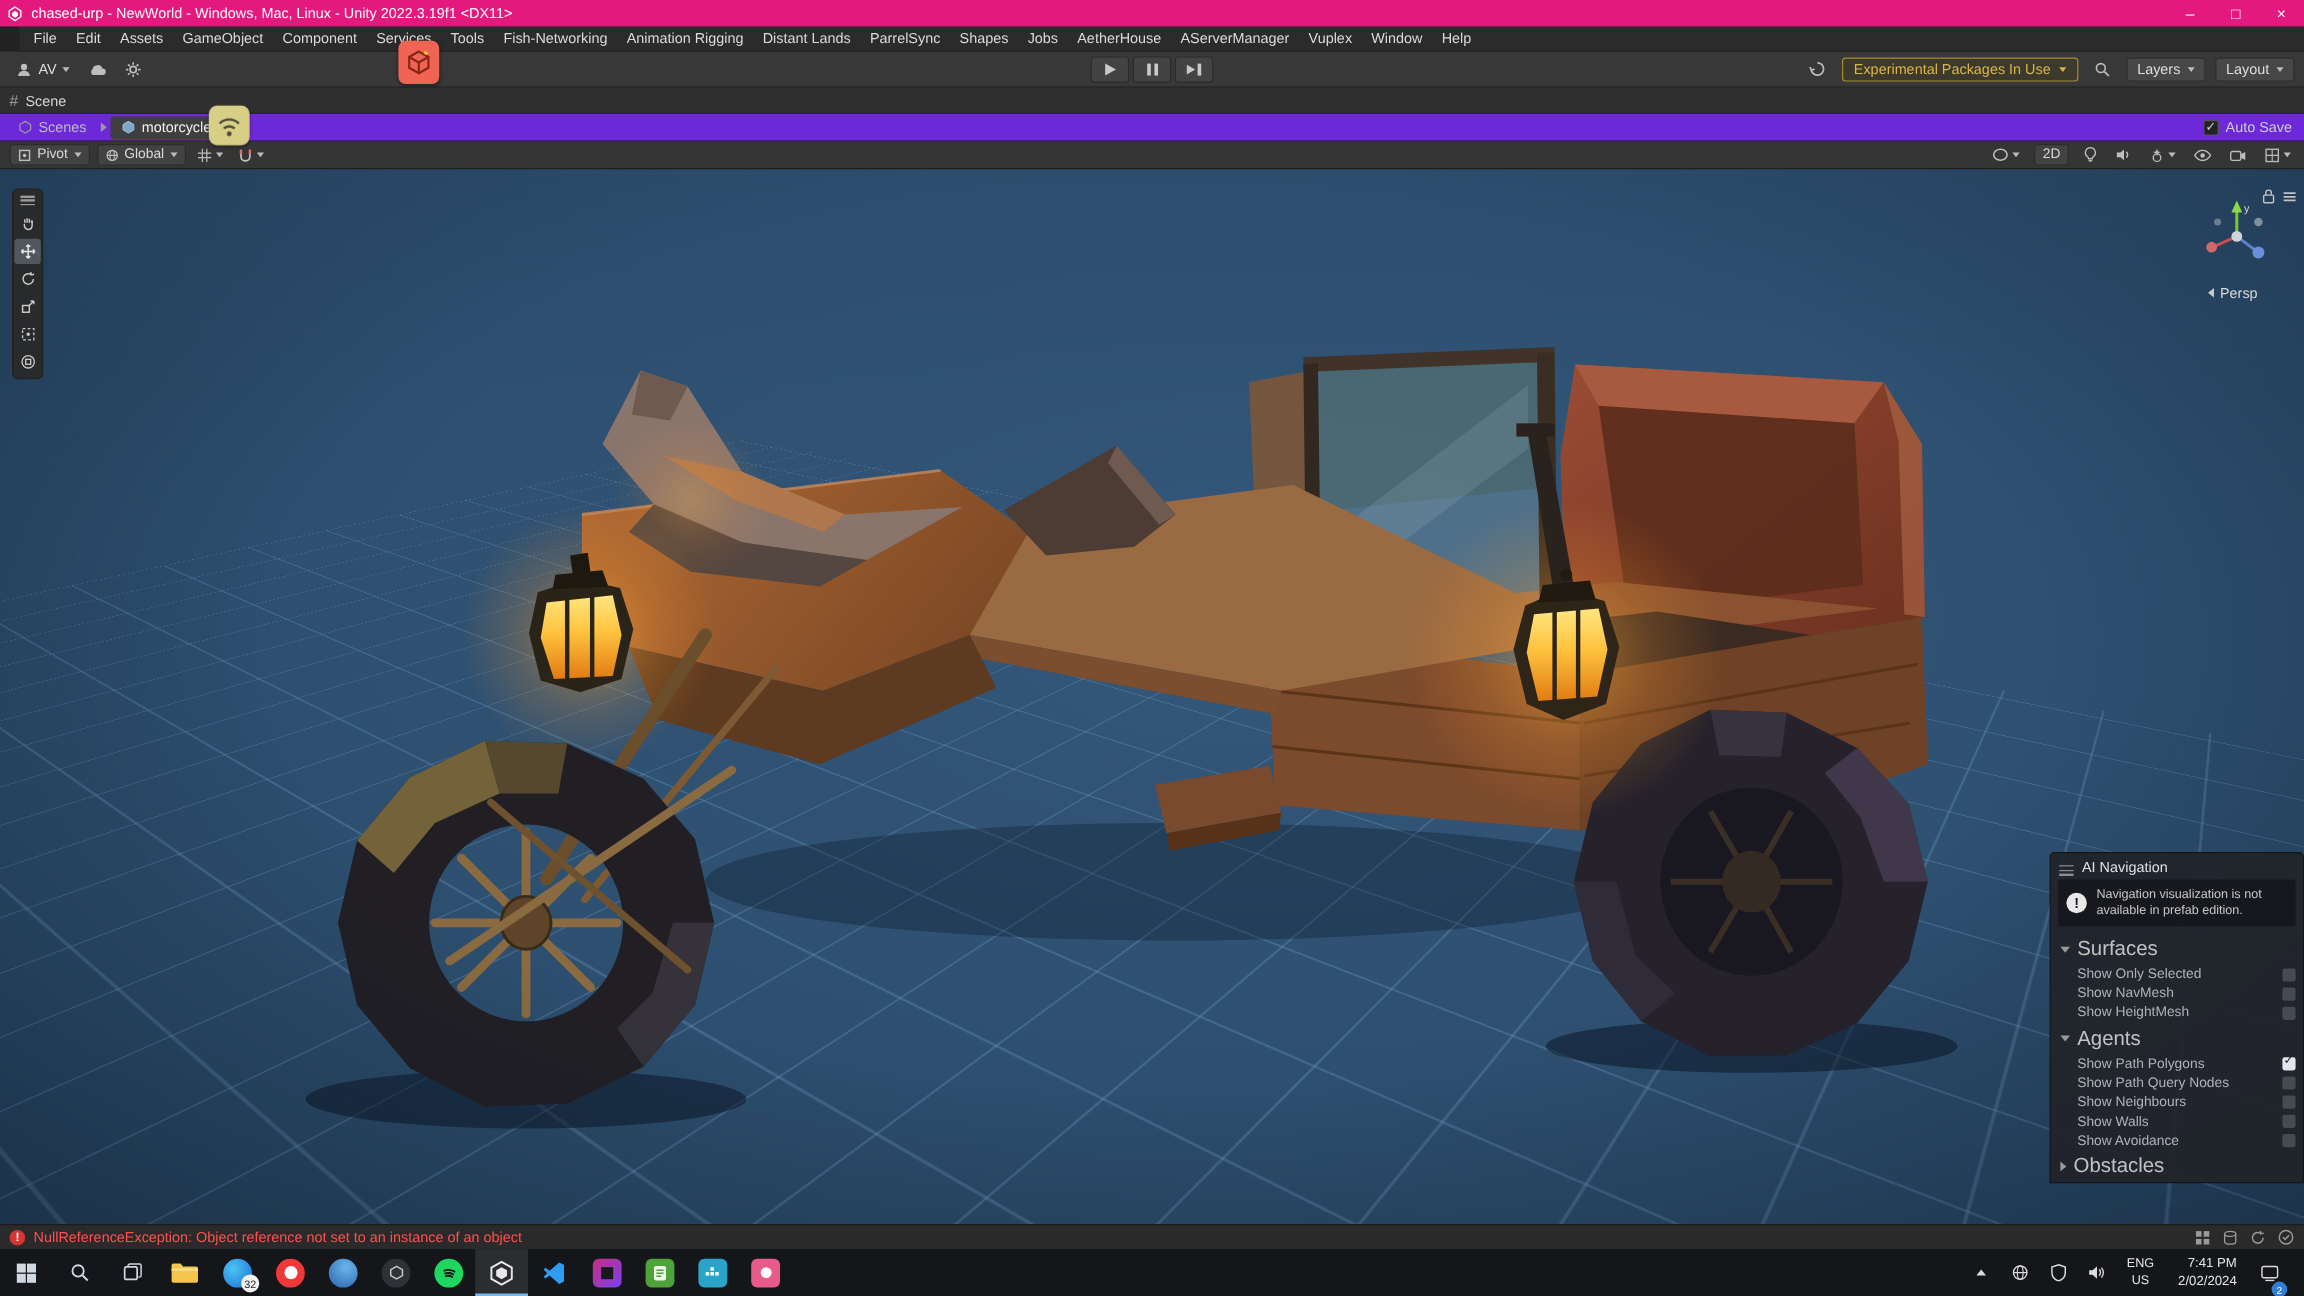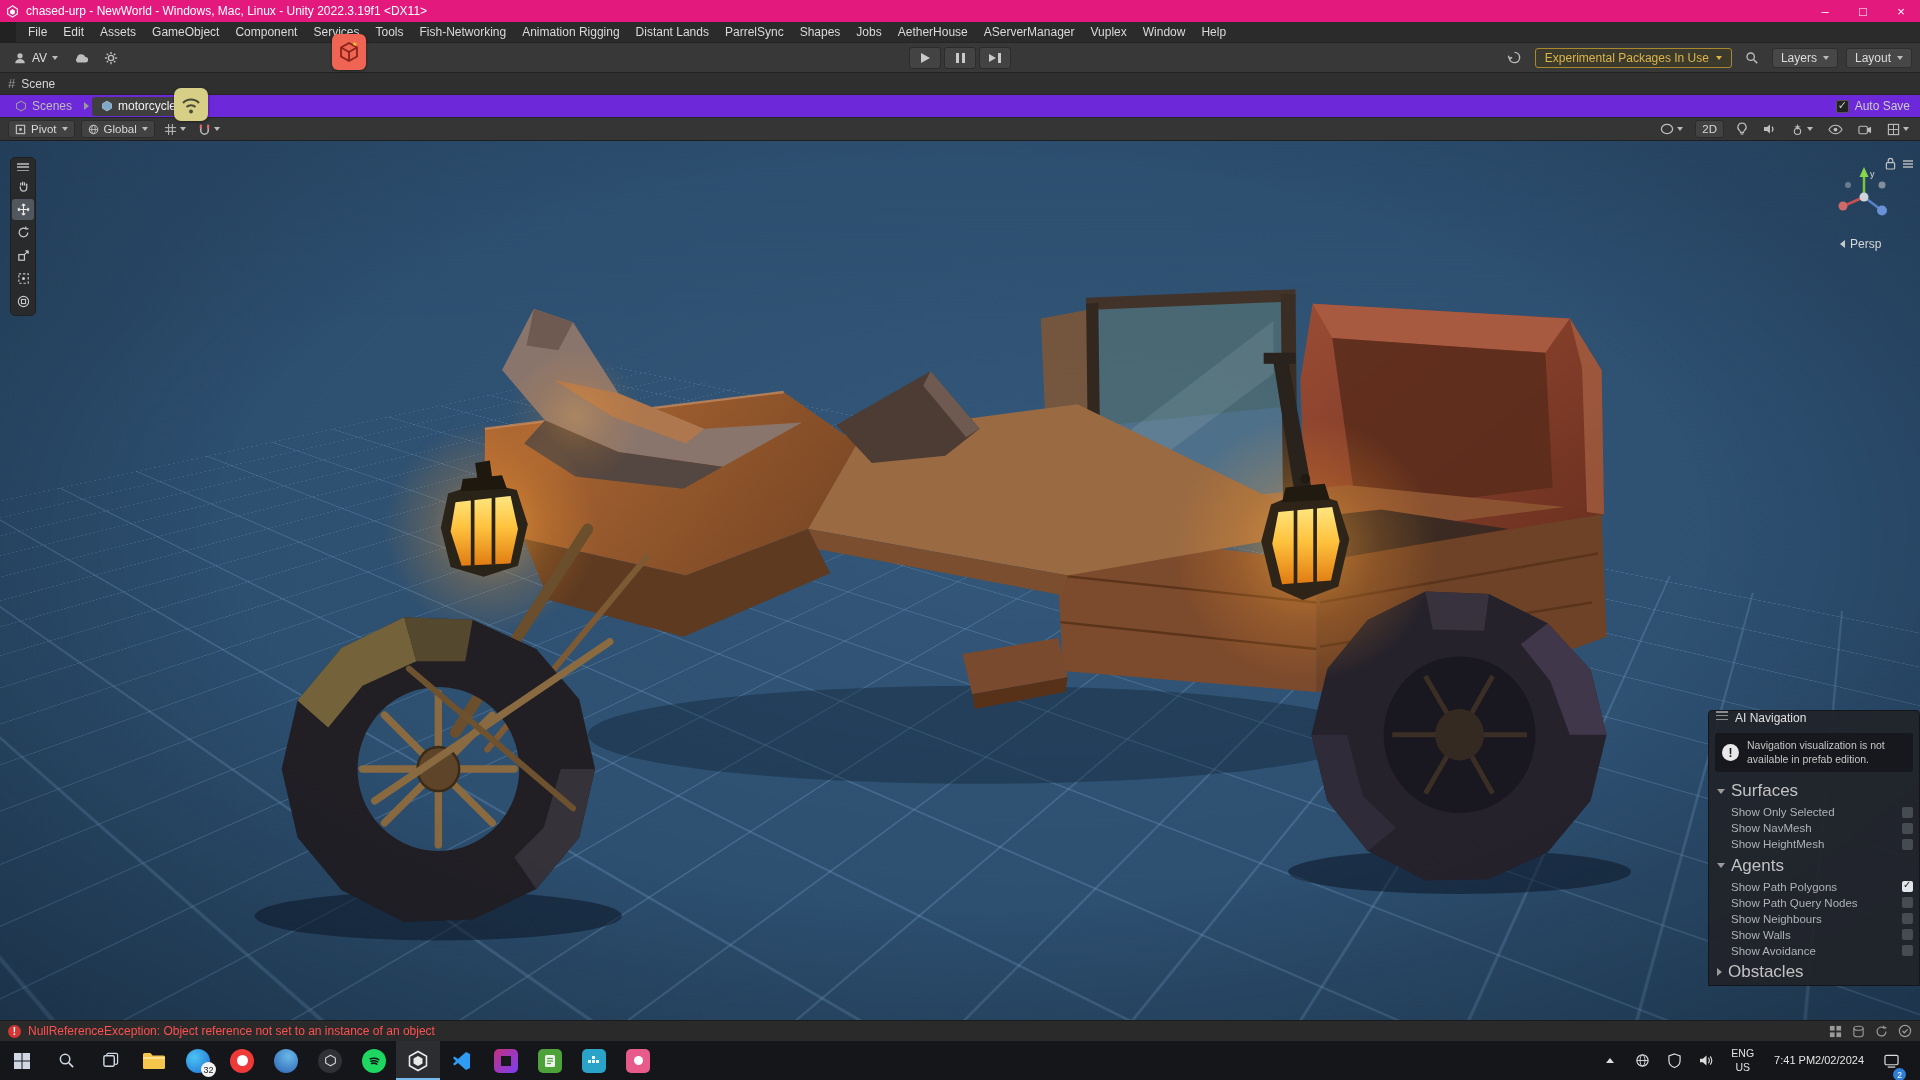--- a/index.html
+++ b/index.html
@@ -98,21 +98,21 @@
 
   
   .gizmo{position:absolute;left:1832px;top:22px;width:64px;height:64px;z-index:5;}
   .persp-label{position:absolute;left:1840px;top:96px;display:flex;align-items:center;gap:5px;color:#d8d8d8;font-size:12px;z-index:5;}
   .vp-corner{position:absolute;right:6px;top:16px;display:flex;gap:6px;z-index:6;align-items:center;}
 
   
   .ai-nav{position:absolute;left:1708px;top:569px;width:212px;height:276px;
     background:rgba(33,35,41,.94);border:1px solid #15161a;border-radius:4px 4px 0 0;z-index:6;
     display:flex;flex-direction:column;}
-  .ai-header{height:20px;display:flex;align-items:flex-start;gap:7px;padding:0 7px;color:#e0e0e0;font-size:12px;}
+  .ai-header{height:20px;display:flex;align-items:flex-end;gap:7px;padding:0 7px;color:#e0e0e0;font-size:12px;}
   .drag-dots{width:12px;height:9px;display:flex;flex-direction:column;justify-content:space-between;}
   .drag-dots i{display:block;height:1.5px;background:#8c8c8c;}
   .ai-warning{margin:3px 6px 6px;background:#17181d;border-radius:3px;padding:6px 7px;display:flex;gap:8px;align-items:center;}
   .warn-circle{flex:0 0 17px;width:17px;height:17px;border-radius:50%;background:#e9e9e9;color:#17181d;
     font-weight:bold;font-size:12px;display:flex;align-items:center;justify-content:center;}
   .ai-warning .txt{font-size:10.5px;line-height:1.3;color:#c6c6c6;}
   .ai-section{display:flex;align-items:center;gap:6px;padding:3px 8px;color:#c2c2c2;font-size:17px;}
   .ai-section .tri{width:0;height:0;border-left:4px solid transparent;border-right:4px solid transparent;border-top:5px solid #9a9a9a;}
   .ai-item{display:flex;align-items:center;height:17px;padding:0 6px 0 22px;color:#aeb2b8;font-size:11.5px;}
   .nav-check{width:11px;height:11px;border-radius:2px;background:#8d9299;opacity:.35;margin-left:auto;}
@@ -131,21 +131,21 @@
   .taskbar{position:absolute;top:1041px;left:0;right:0;height:39px;background:#14161a;display:flex;align-items:stretch;z-index:25;}
   .tb-slot{width:44px;display:flex;align-items:center;justify-content:center;position:relative;}
   .tb-slot.active{background:rgba(255,255,255,.10);box-shadow:inset 0 -2px 0 #76b9ed;}
   .app-circle{width:24px;height:24px;border-radius:50%;}
   .app-square{width:24px;height:24px;border-radius:5px;}
   .badge{position:absolute;right:4px;bottom:3px;min-width:15px;height:15px;border-radius:50%;background:#f2f2f2;
     color:#222;font-size:9px;display:flex;align-items:center;justify-content:center;padding:0 2px;}
   .tray{margin-left:auto;display:flex;align-items:center;gap:6px;padding-right:4px;}
   .tray-ico{width:26px;height:100%;display:flex;align-items:center;justify-content:center;}
   .lang{display:flex;flex-direction:column;align-items:center;justify-content:center;font-size:10.5px;color:#e4e4e4;line-height:1.25;padding:0 6px;}
-  .clock{display:flex;flex-direction:row;align-items:flex-end;justify-content:center;font-size:11px;color:#e4e4e4;line-height:1.3;padding:0 8px;}
+  .clock{display:flex;flex-direction:column;align-items:flex-end;justify-content:center;font-size:11px;color:#e4e4e4;line-height:1.3;padding:0 8px;}
   .tray-badge-wrap{position:relative;}
   .tray-num-badge{position:absolute;right:-2px;bottom:-1px;min-width:13px;height:13px;border-radius:50%;background:#2f7fd6;
     color:#fff;font-size:8.5px;display:flex;align-items:center;justify-content:center;}
   .show-desktop{width:6px;border-left:1px solid rgba(255,255,255,.25);}
   .chev-up{width:0;height:0;border-left:4px solid transparent;border-right:4px solid transparent;border-bottom:5px solid #dcdcdc;}
 </style>
 </head>
 <body>
 
 <div class="title-bar">

